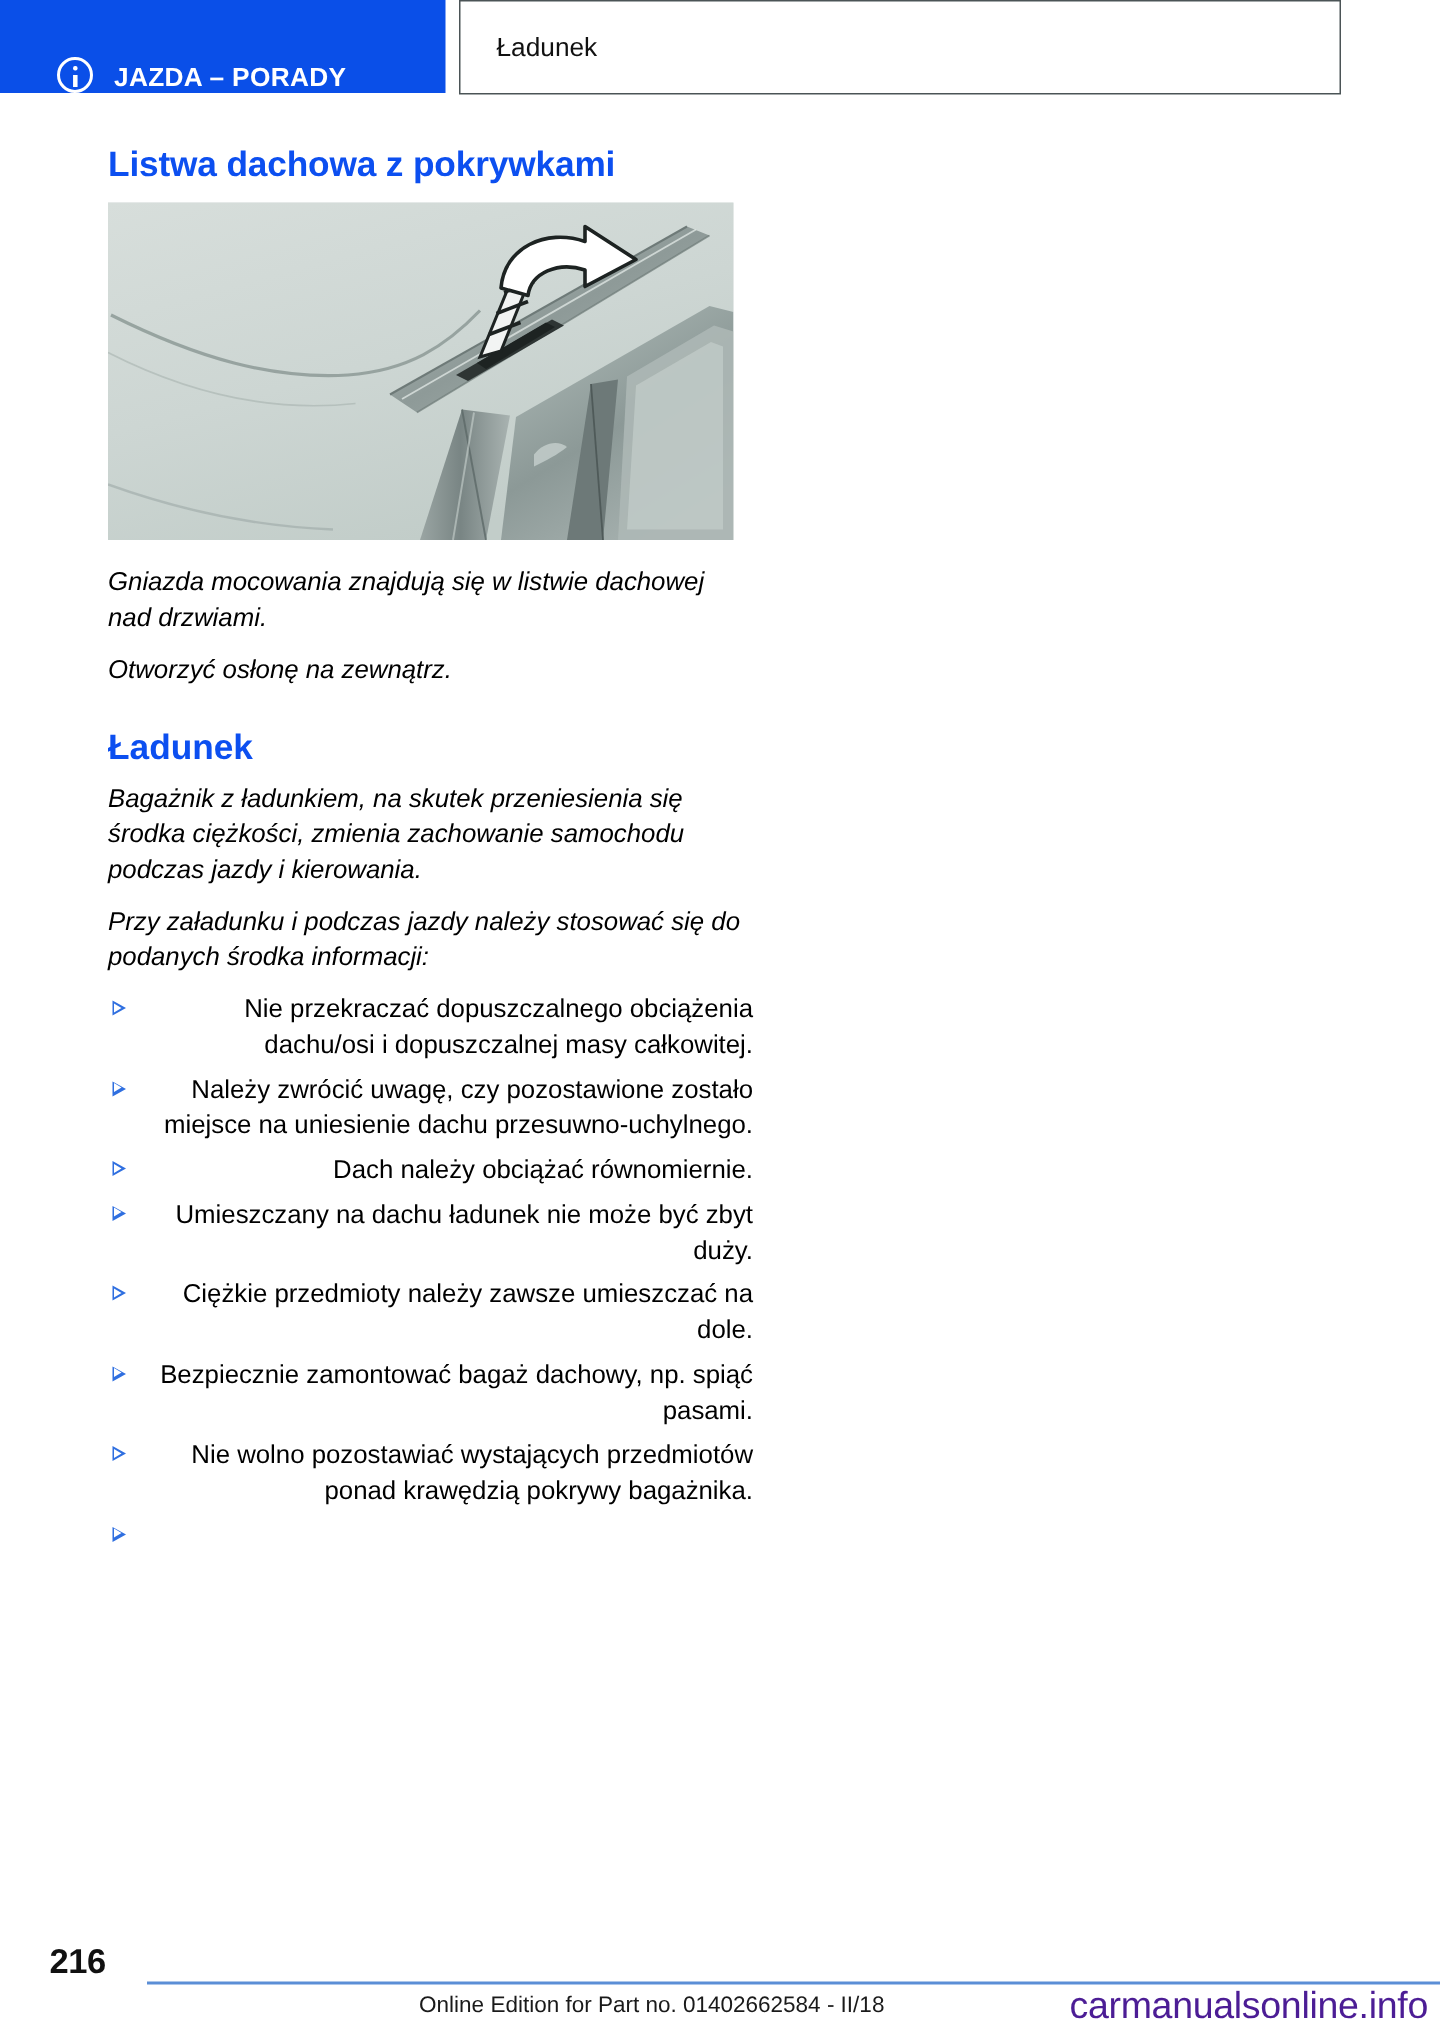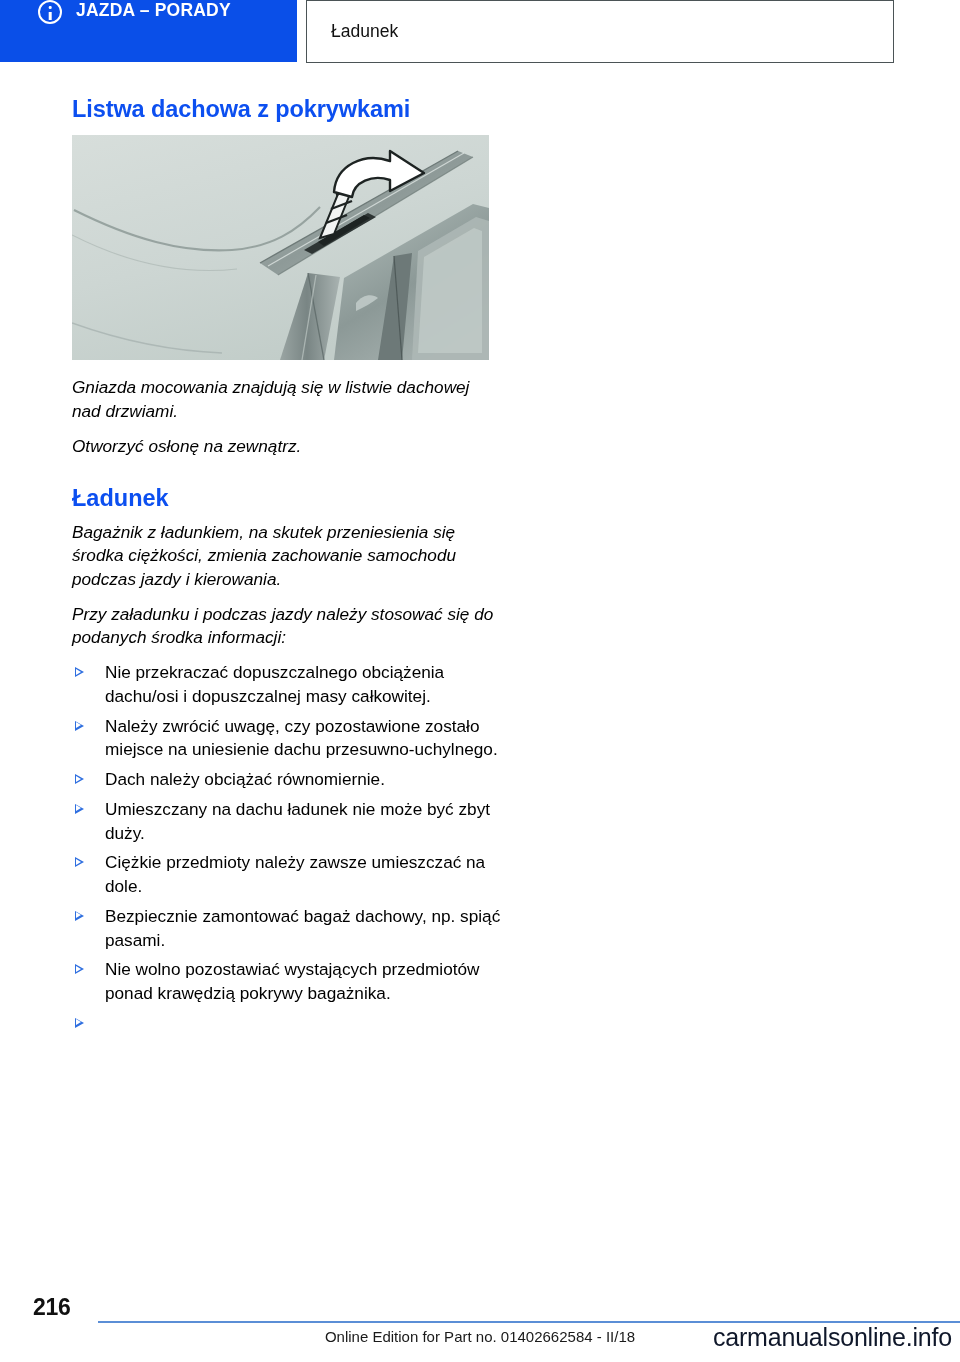--- a/index.html
+++ b/index.html
@@ -25,21 +25,21 @@
     height: 64px;
   }
   .header-chapter {
     position: absolute;
     left: 0;
     top: 0;
     width: 297px;
     height: 62px;
     background: #0a4fe8;
     display: flex;
-    align-items: flex-start;
+    align-items: flex-end;
     box-sizing: border-box;
     padding-left: 38px;
   }
   .info-icon {
     width: 24px;
     height: 24px;
     border: 2.2px solid #ffffff;
     border-radius: 50%;
     box-sizing: border-box;
     position: relative;
@@ -135,20 +135,21 @@
     font-size: 23.5px;
     font-weight: bold;
     margin: 26px 0 9px 0;
     line-height: 1.15;
   }
 
   .bullet-list {
     margin: 8px 0 0 0;
     padding: 0;
     list-style: none;
+    text-align: right;
   }
   .bullet-item {
     position: relative;
     padding-left: 33px;
     font-size: 17.2px;
     color: #000000;
     line-height: 1.38;
     margin-bottom: 6px;
   }
   .bullet-marker {
@@ -195,32 +196,32 @@
     left: 98px;
     top: 31px;
     width: 862px;
     height: 2.4px;
     background: #5b8ed6;
   }
   .footer-note {
     position: absolute;
     left: 0;
     top: 38px;
-    width: 960px;
+    width: 869px;
     text-align: center;
     font-size: 15px;
     color: #1a1a1a;
     white-space: nowrap;
   }
   .watermark {
     position: absolute;
     right: 8px;
     top: 33px;
     font-size: 25px;
-    color: #0f172a;
+    color: #4c1d95;
     letter-spacing: -0.2px;
     white-space: nowrap;
   }
 </style>
 </head>
 <body>
 
 <div class="header">
   <div class="header-chapter">
     <span class="info-icon"></span>

